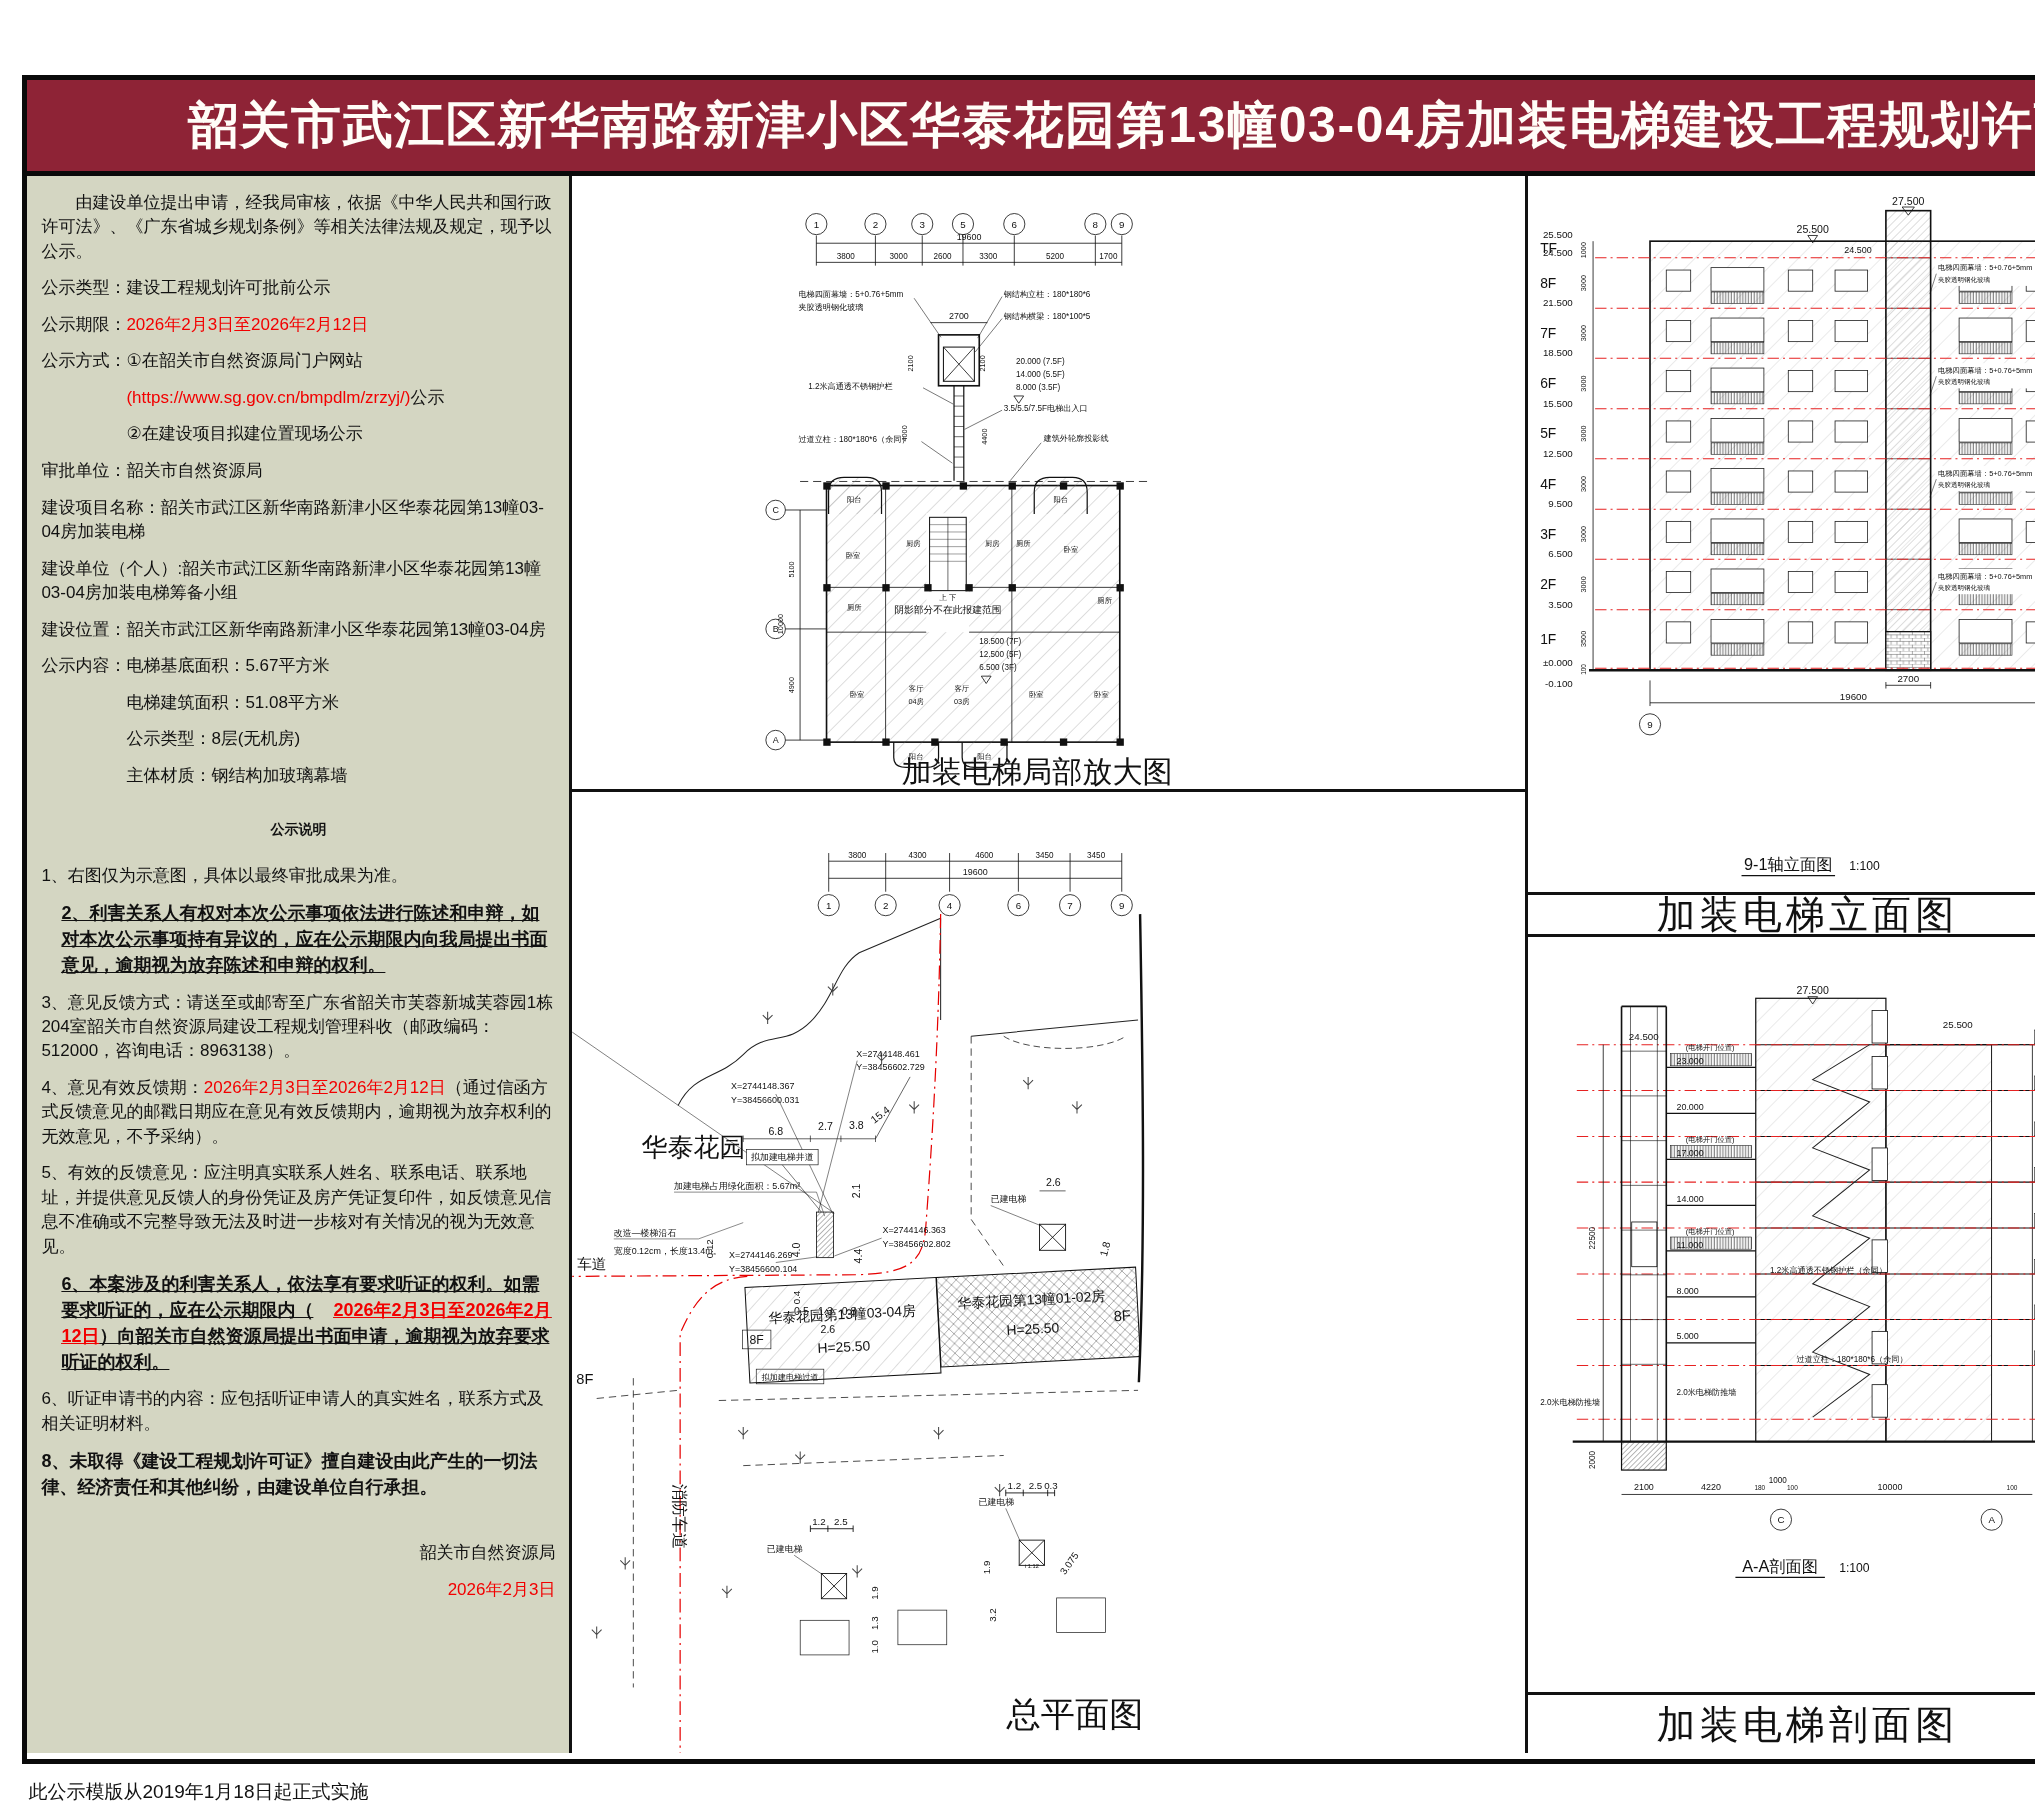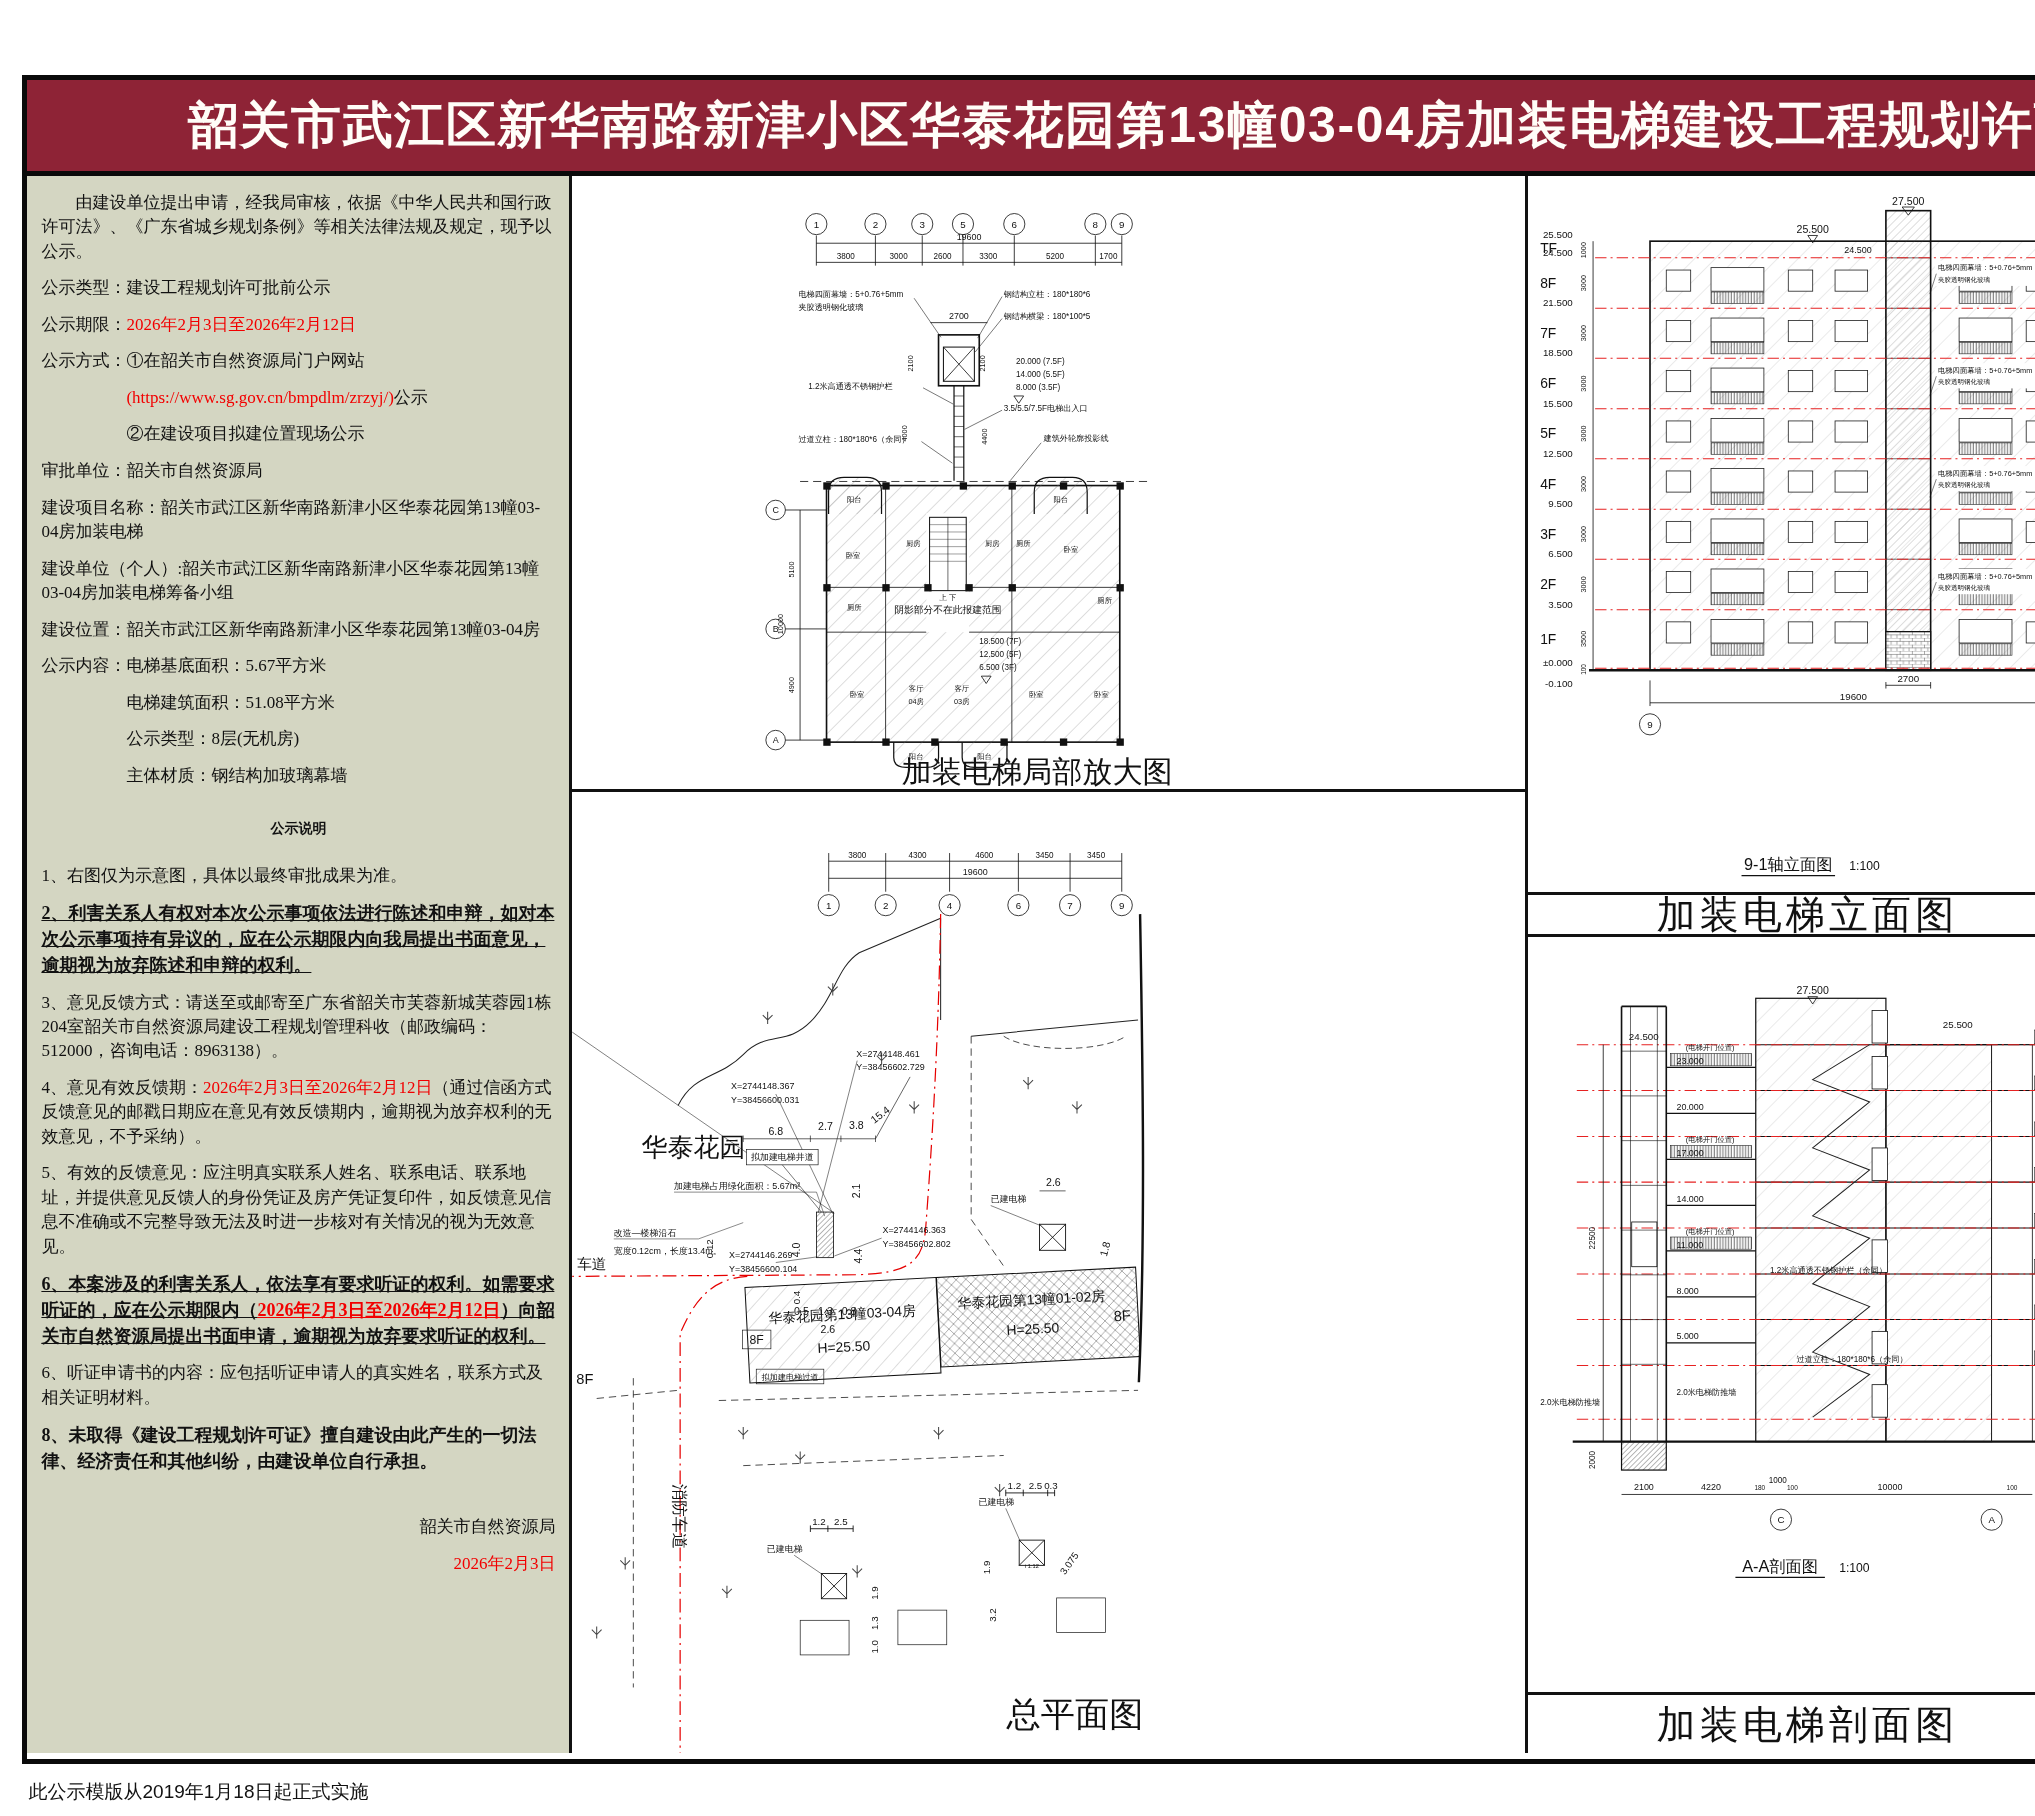--- a/index.html
+++ b/index.html
@@ -13,28 +13,28 @@
   .col{position:absolute;top:0;height:1577px;}
   .col.left{left:0;width:542px;background:#d4d6c2;border-right:3.3px solid #111;box-sizing:content-box;
         padding:14.7px 14px;width:514px;height:1548px;}
   .col.mid{left:545px;width:953px;border-right:3.3px solid #111;background:#fff;}
   .col.midright{left:1501px;width:558px;border-right:3.3px solid #111;background:#fff;}
   .panel{position:absolute;left:0;width:100%;}
   .hline{position:absolute;left:0;width:100%;height:3.3px;background:#111;}
   .band{position:absolute;left:0;width:100%;display:flex;align-items:center;justify-content:center;}
   .band span{font-size:39px;letter-spacing:4.1px;color:#111;font-family:"Liberation Serif","DejaVu Serif",serif;}
   
-  .ip{font-size:17px;line-height:24.4px;color:#111;font-family:Liberation Serif, serif;}
+  .ip{font-size:17px;line-height:24.4px;color:#111;}
   .ip .red{color:#f20000;}
   .ip .blk{margin-bottom:12.2px;}
   .ip .indent1{text-indent:34px;}
   .ip .indent3{padding-left:85px;}
   .ip .notes-title{text-align:center;font-weight:bold;font-size:14px;margin:28.5px 0 22.4px 0;}
   .ip .b{font-weight:bold;font-size:18px;line-height:26px;}
-  .ip .u{text-decoration:underline;}
+  .ip .u{text-decoration:underline;margin-left:20px;}
   .ip .sign{ text-align:right;margin-top:41px;}
   
   svg text{font-family:"Liberation Sans","DejaVu Sans",sans-serif;fill:#111;}
   .t14{font-size:14px}.t16{font-size:16px}.t18{font-size:18px}.t20{font-size:20px}.t22{font-size:22px}
   .t24{font-size:24px}.t26{font-size:26px}.t30{font-size:30px}.t34{font-size:34px}
   .t36{font-size:36px}.t40{font-size:40px}.t64{font-size:64px}.t74{font-size:74px}.t84{font-size:84px}
   .mid-cap{font-family:"Liberation Serif","DejaVu Serif",serif;}
   .footer{position:absolute;top:1779px;font-size:19px;color:#111;}
 </style>
 </head>

